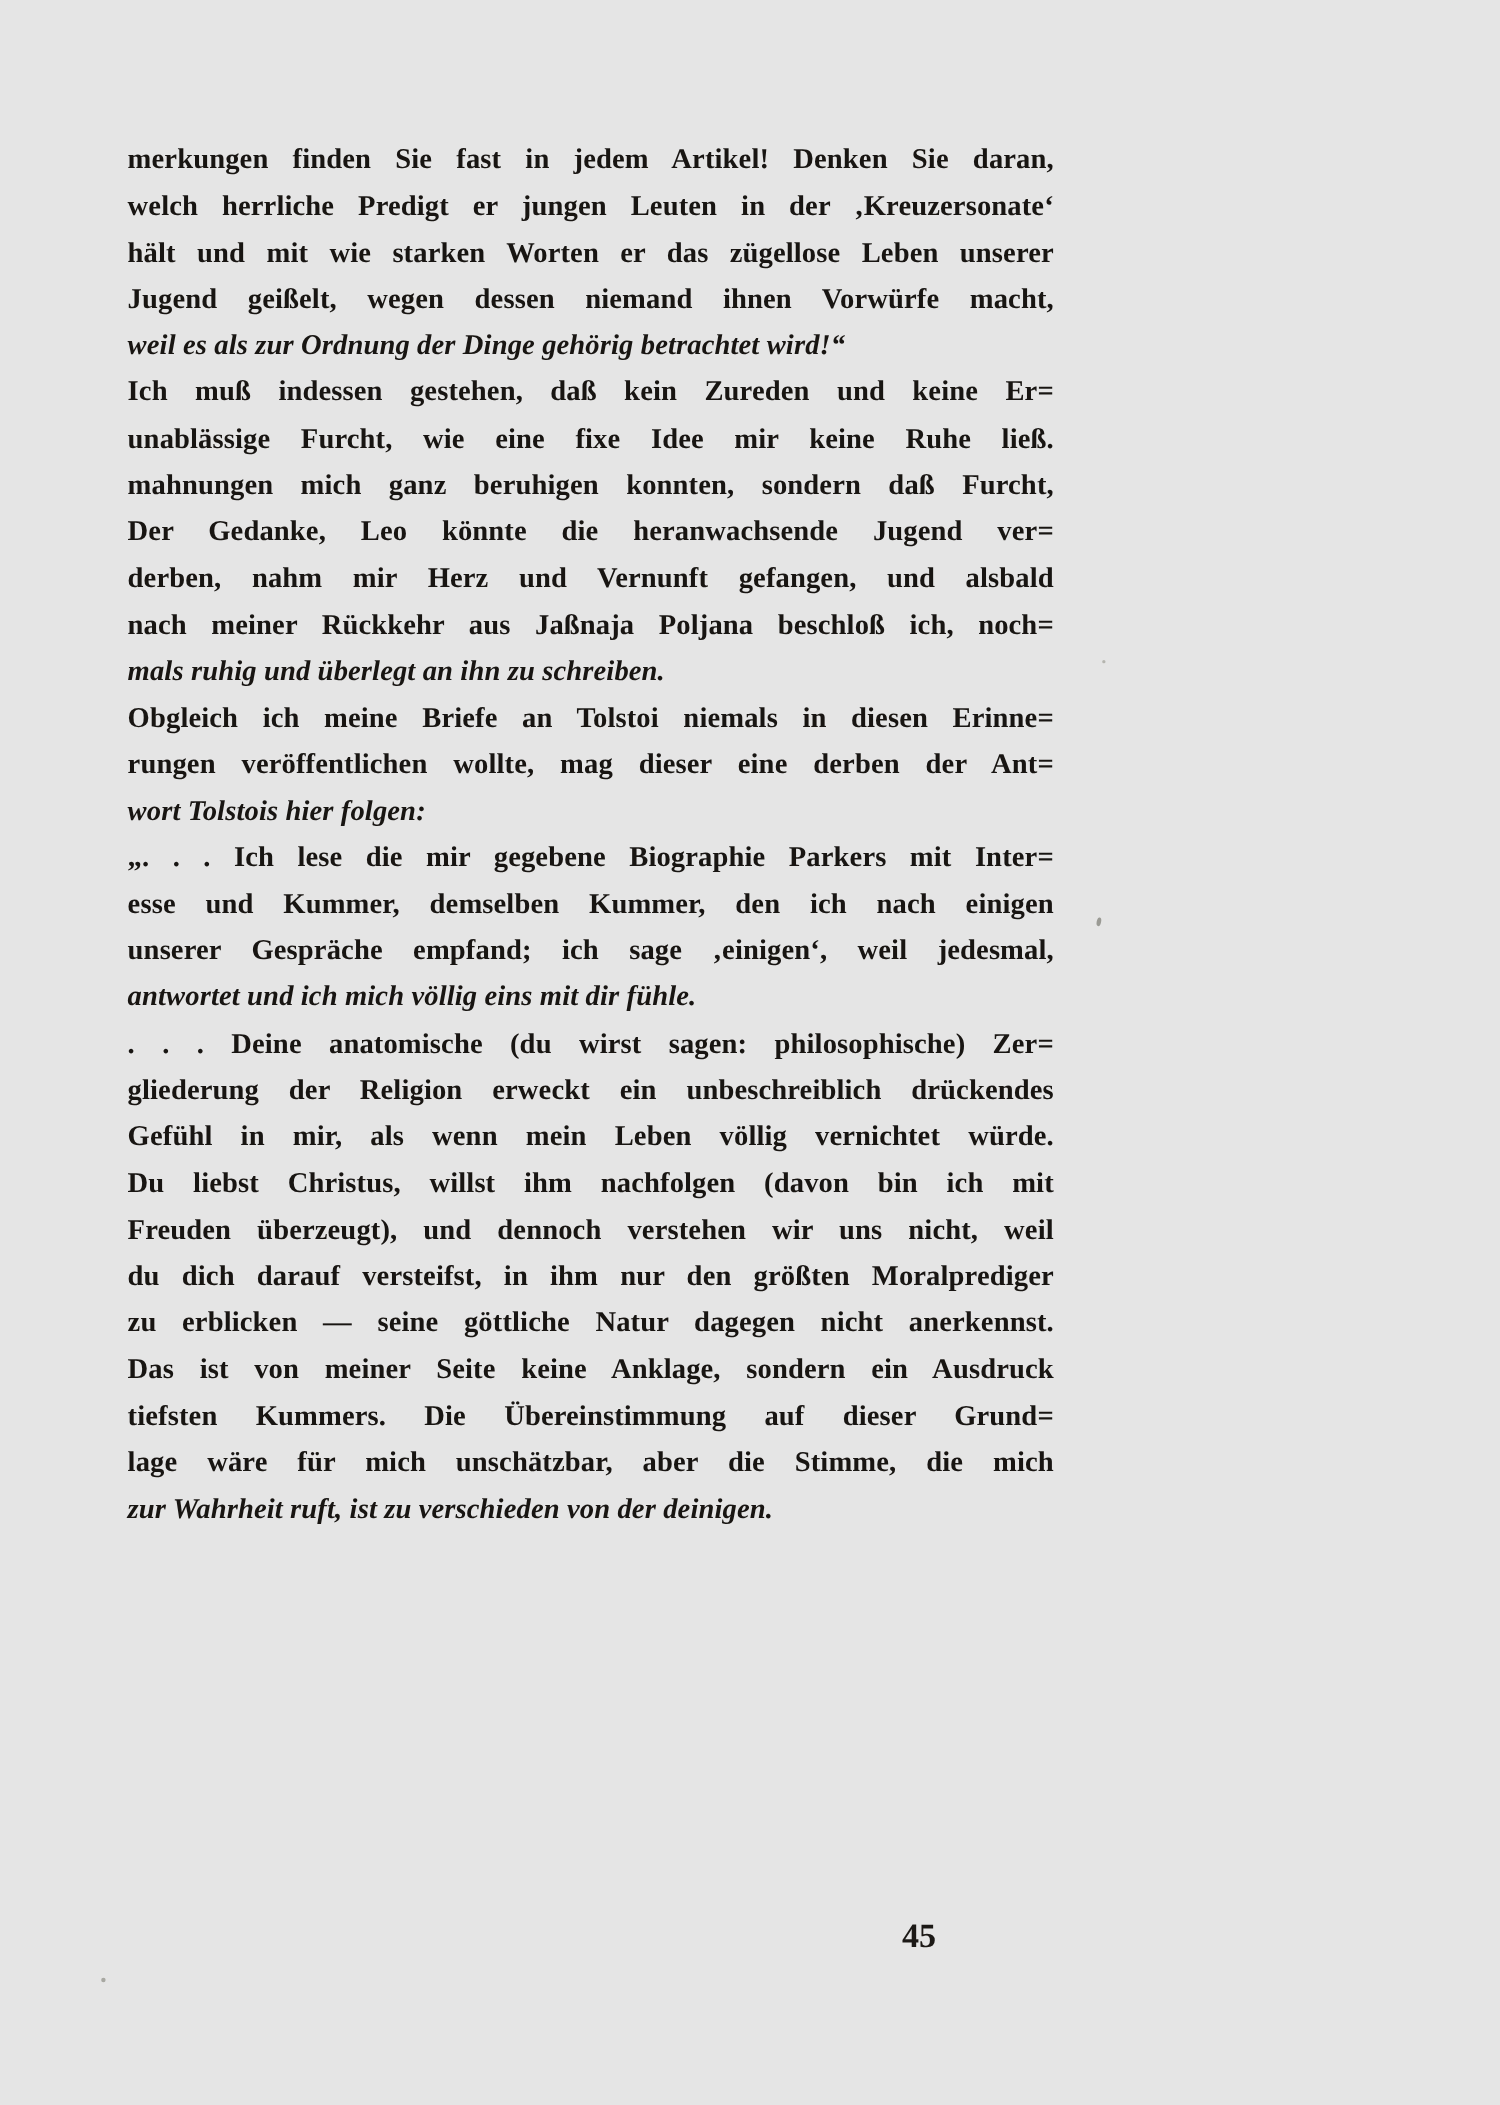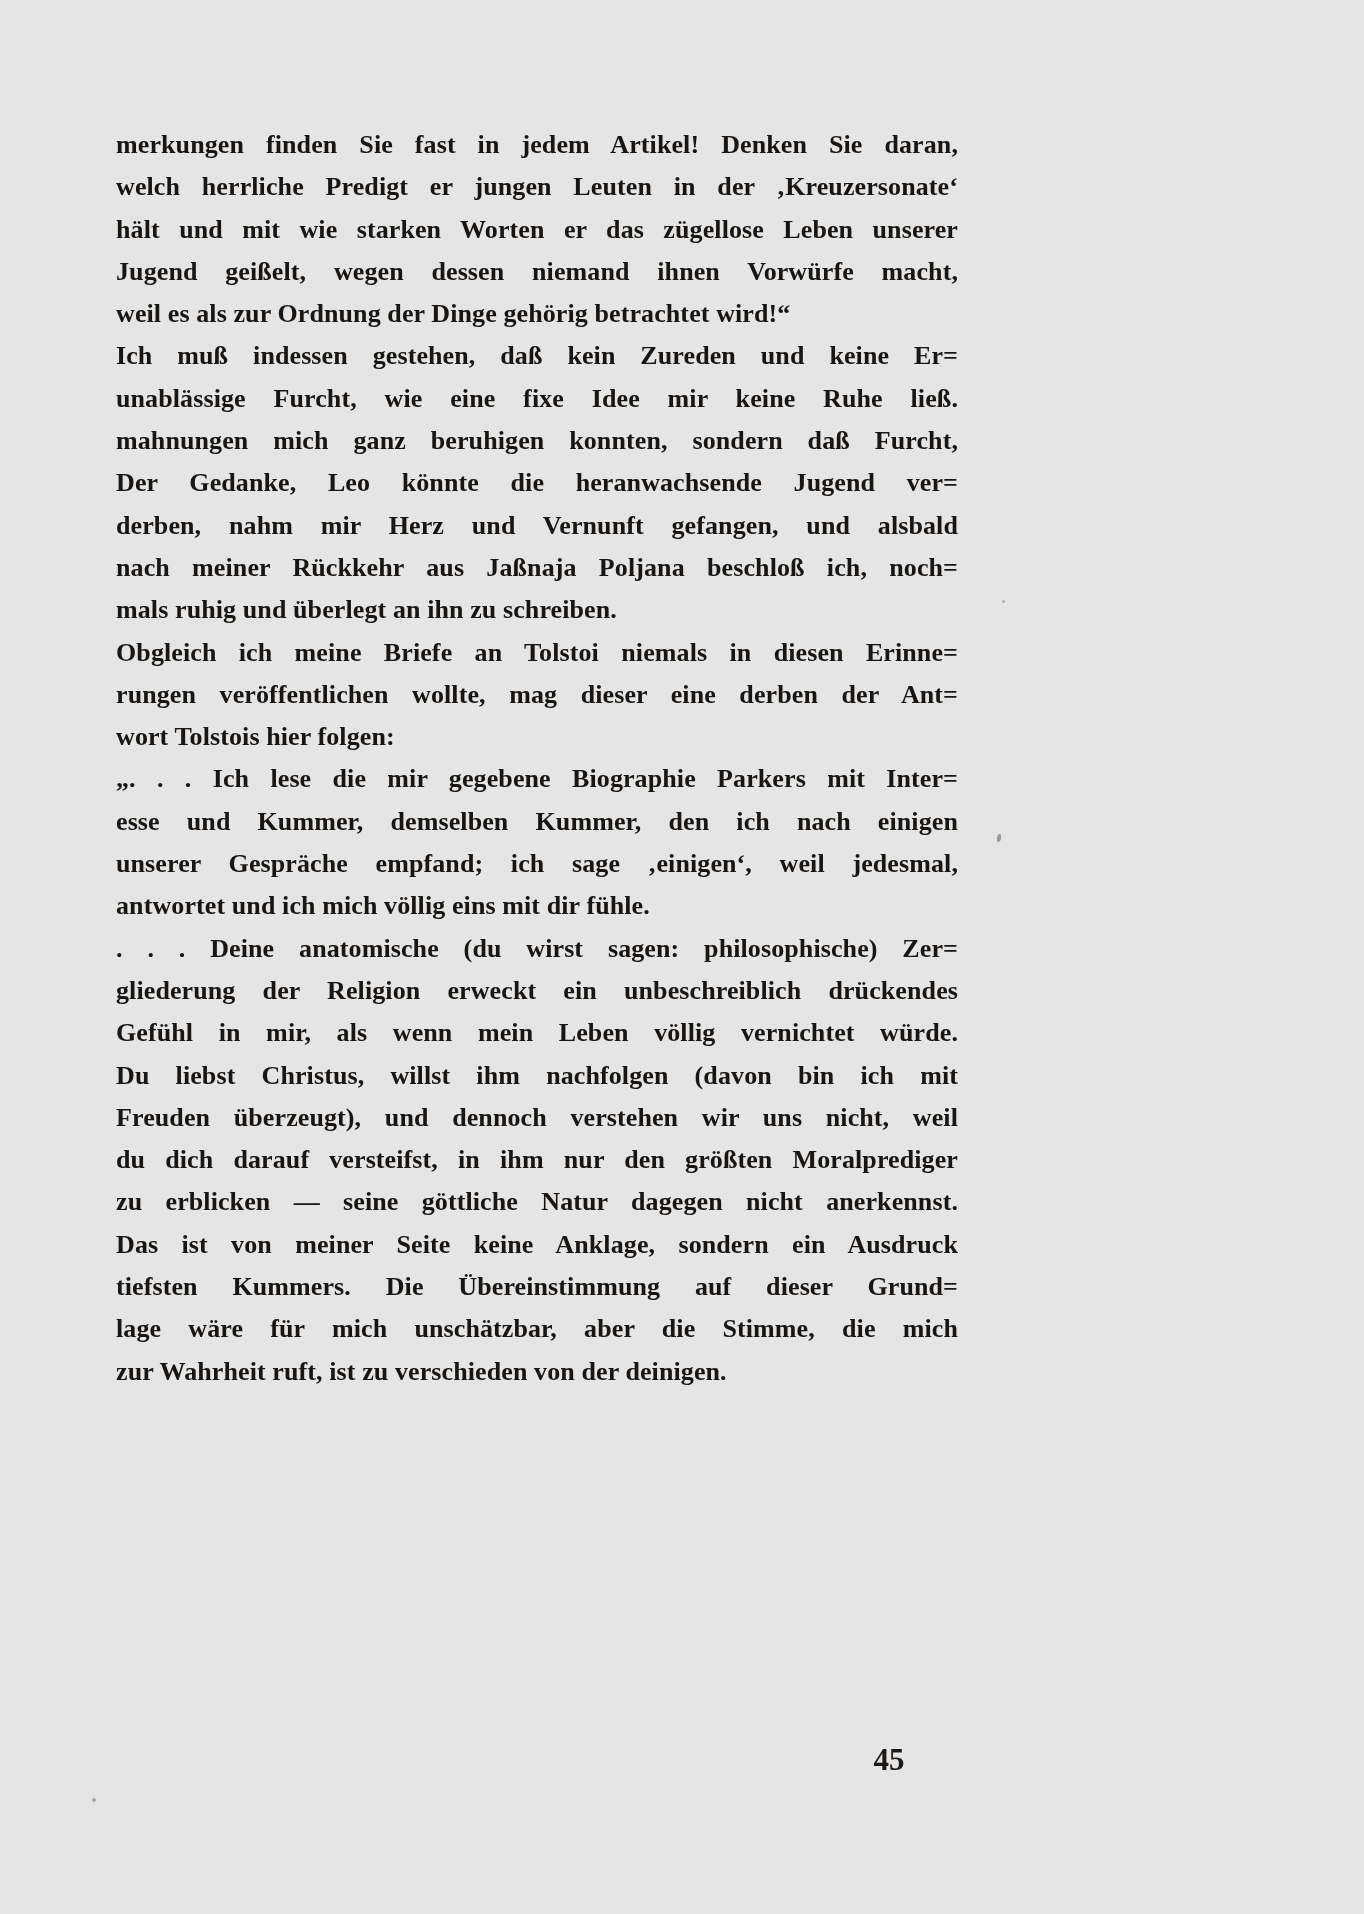--- a/index.html
+++ b/index.html
@@ -30,27 +30,28 @@
     font-size: 26px;
     font-weight: 700;
     line-height: 42.3px;
     letter-spacing: 0.1px;
     text-align: justify;
     text-align-last: justify;
     white-space: normal;
   }
   .paragraph .line:last-child {
     text-align-last: left;
+    font-style: italic;
   }
   .page-number {
     position: absolute;
     left: 820px;
     top: 1742px;
     width: 138px;
-    text-align: center;
+    text-align: left;
     font-size: 31px;
     font-weight: 700;
     color: #1c1916;
   }
   .speck {
     position: absolute;
     background: #8a8a85;
     border-radius: 50%;
   }
   .speck-1 {

